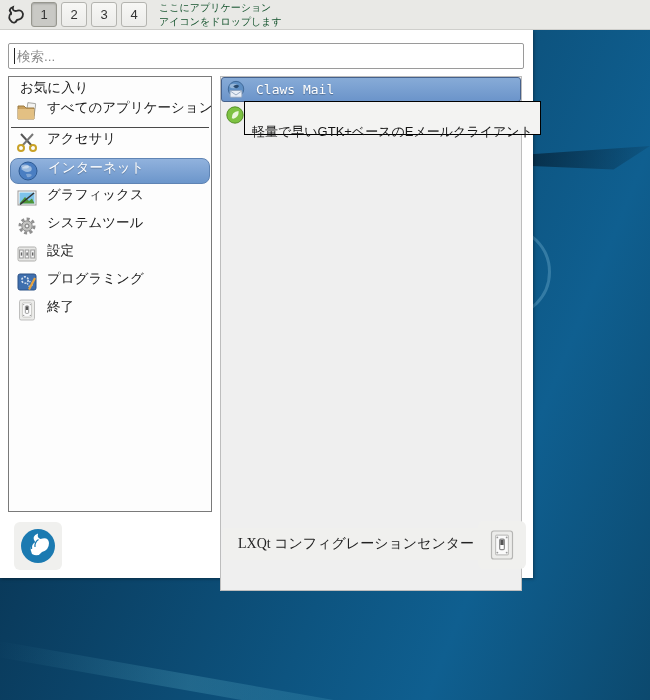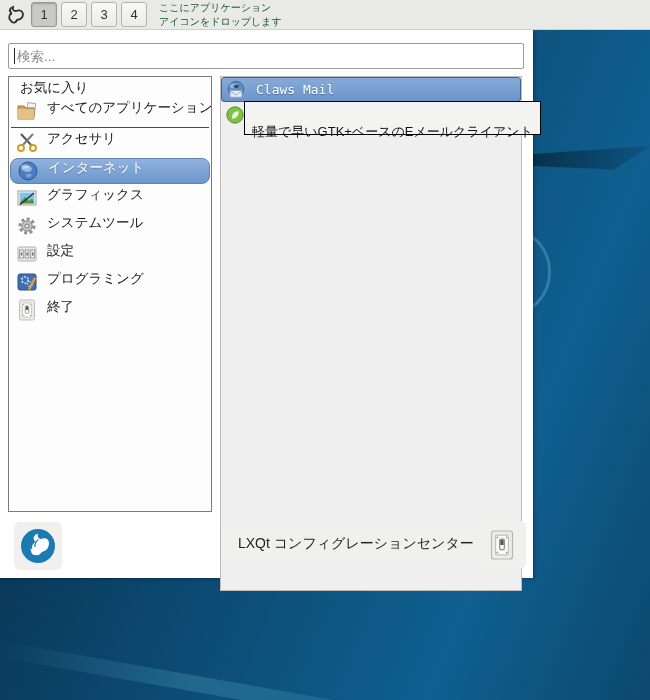--- a/index.html
+++ b/index.html
@@ -106,21 +106,21 @@
 
   
   .footer-btn {
     position:absolute; background:#f0f0ee; border:none; border-radius:6px;
     display:flex; align-items:center; justify-content:center; cursor:default;
   }
   .btn-lxqt  { left:14px;  top:492px; width:48px; height:48px; }
   .btn-leave { left:478px; top:491px; width:48px; height:48px; }
   .btn-config {
     left:222px; top:498px; height:32px; padding:0 16px; border-radius:4px;
-    font-size:14px; color:#222; font-family:Liberation Sans, sans-serif;
+    font-size:14px; color:#222; font-family:Liberation Serif, serif;
     white-space:nowrap;
   }
 </style>
 </head>
 <body>
 
 <div class="desktop">
   <div class="wp-wedge"></div>
   <div class="wp-ring"></div>
   <div class="wp-streak"></div>

